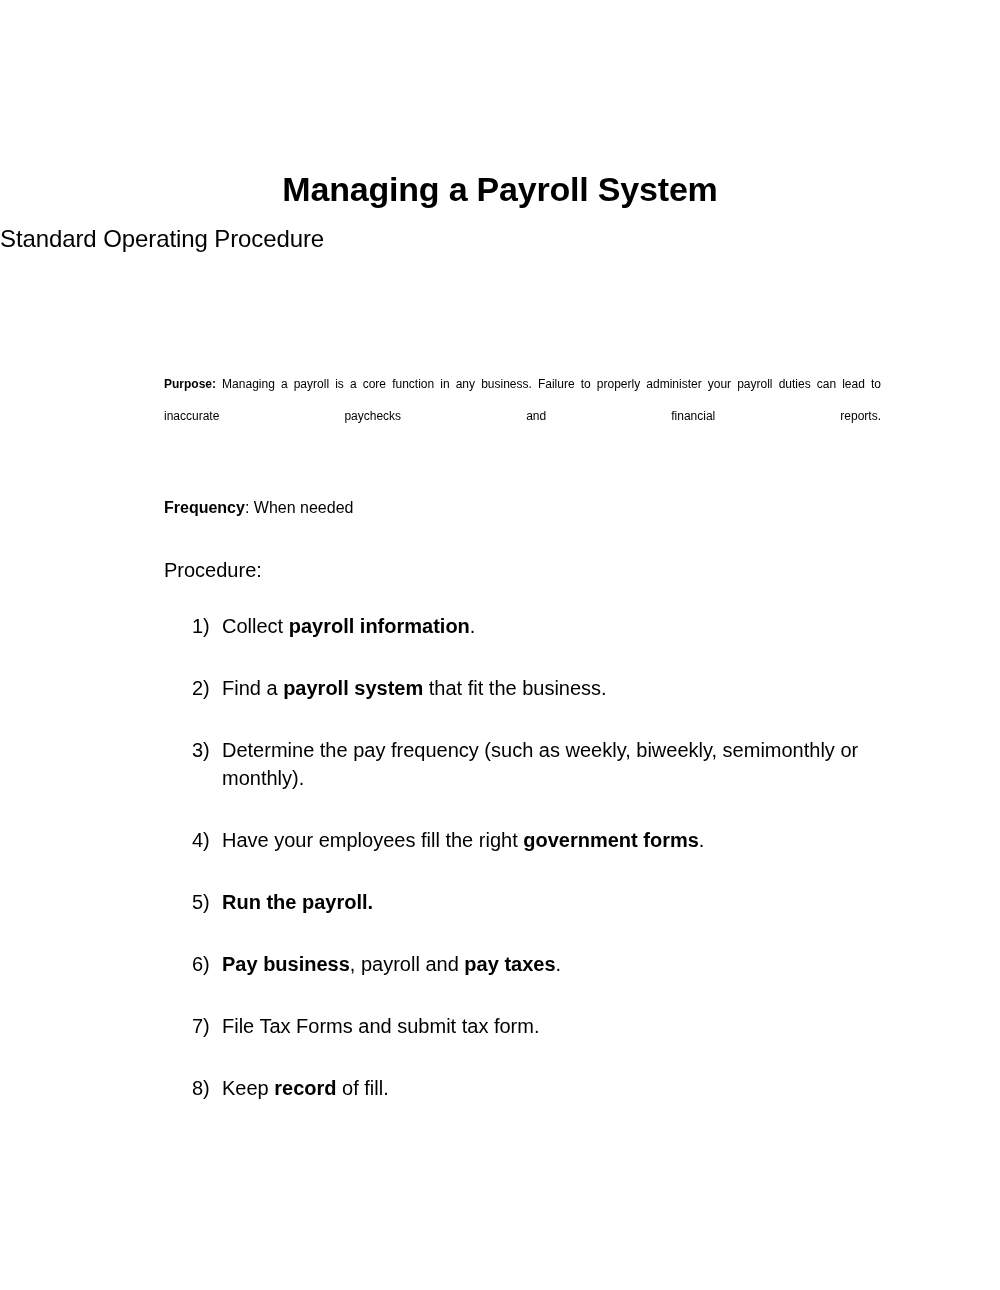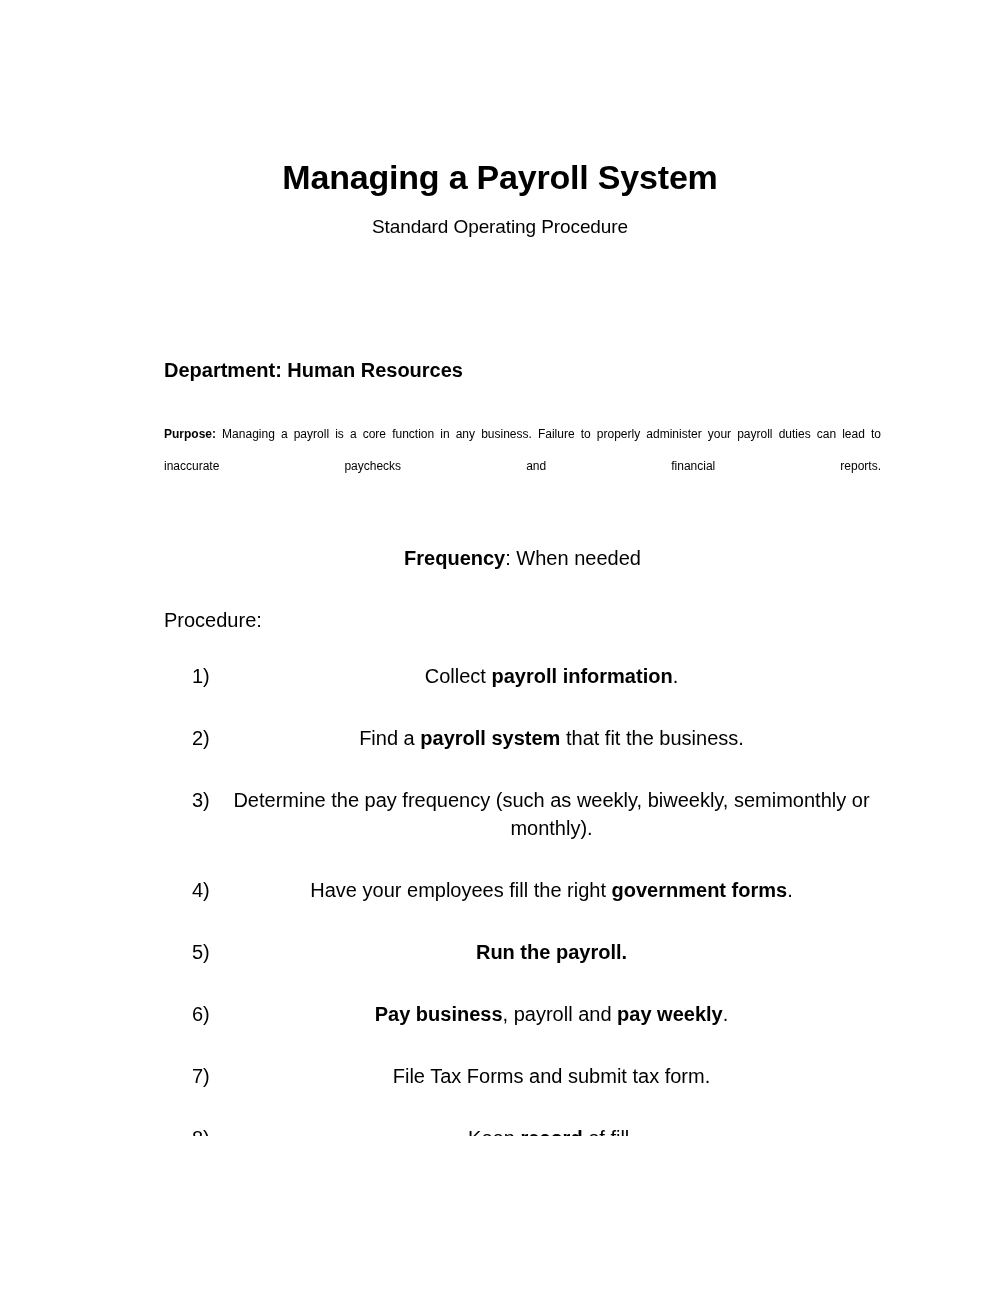--- a/index.html
+++ b/index.html
@@ -13,21 +13,21 @@
     height: 1290px;
     position: relative;
     font-family: "Liberation Sans", "DejaVu Sans", sans-serif;
     color: #000000;
     -webkit-font-smoothing: antialiased;
   }
 
   .page {
     position: absolute;
     left: 0;
-    top: 0;
+    top: 12px;
     width: 1000px;
     height: 1136px;
     background: #ffffff;
     overflow: hidden;
   }
 
   
   .doc-title {
     position: absolute;
     left: 0;
@@ -38,22 +38,21 @@
     line-height: 42px;
     font-weight: bold;
     letter-spacing: -0.2px;
     white-space: nowrap;
   }
   .doc-subtitle {
     position: absolute;
     left: 0;
     top: 210px;
     width: 1000px;
-    text-align: center;
-    font-size: 19px;
+    font-size: 24px;
     line-height: 34px;
     font-weight: normal;
     letter-spacing: -0.1px;
     white-space: nowrap;
   }
 
   
   .body-area {
     position: absolute;
     left: 164px;
@@ -72,24 +71,23 @@
     margin: 0 0 30px 0;
     text-align: justify;
     text-justify: inter-word;
   }
   .purpose-para::after {
     content: "";
     display: inline-block;
     width: 100%;
   }
   .freq-line {
-    font-size: 20px;
+    font-size: 16px;
     line-height: 28px;
     margin: 0 0 34px 0;
-    text-align: center;
   }
   .proc-line {
     font-size: 20px;
     line-height: 28px;
     font-weight: normal;
     margin: 0 0 28px 0;
   }
 
   b, .b { font-weight: bold; }
   .r { font-weight: normal; }
@@ -114,37 +112,33 @@
     position: absolute;
     left: 28px;
     top: 0;
     font-size: 20px;
     line-height: 28px;
     font-weight: normal;
     white-space: nowrap;
   }
   .proc-text {
     display: block;
-    text-align: center;
   }
 </style>
 </head>
 <body>
 
 <div class="page">
 
   <h1 class="doc-title">Managing a Payroll System</h1>
 
   <div class="doc-subtitle">Standard Operating Procedure</div>
 
   <div class="body-area">
 
-    <p class="meta-line">
-      <span class="b">Department:</span><span class="b"> Human Resources</span>
-    </p>
 
     <p class="purpose-para">
       <span class="b">Purpose:</span><span class="r"> Managing a payroll is a core function in any business. Failure to properly administer your payroll duties can lead to inaccurate paychecks and financial reports.</span>
     </p>
 
     <p class="freq-line">
       <span class="b">Frequency</span><span class="r">: </span><span class="r">When needed</span>
     </p>
 
     <p class="proc-line">Procedure:</p>
@@ -165,21 +159,21 @@
         <li class="proc-item">
           <span class="proc-marker">4)</span>
           <span class="proc-text"><span class="r">Have your employees fill the right </span><span class="b">government forms</span><span class="r">.</span></span>
         </li>
         <li class="proc-item">
           <span class="proc-marker">5)</span>
           <span class="proc-text"><span class="b">Run the payroll.</span></span>
         </li>
         <li class="proc-item">
           <span class="proc-marker">6)</span>
-          <span class="proc-text"><span class="b">Pay business</span><span class="r">, payroll and </span><span class="b">pay weekly</span><span class="r">.</span></span>
+          <span class="proc-text"><span class="b">Pay business</span><span class="r">, payroll and </span><span class="b">pay taxes</span><span class="r">.</span></span>
         </li>
         <li class="proc-item">
           <span class="proc-marker">7)</span>
           <span class="proc-text"><span class="r">File Tax Forms and submit tax form.</span></span>
         </li>
         <li class="proc-item">
           <span class="proc-marker">8)</span>
           <span class="proc-text"><span class="r">Keep </span><span class="b">record</span><span class="r"> of fill.</span></span>
         </li>
       </ol>

